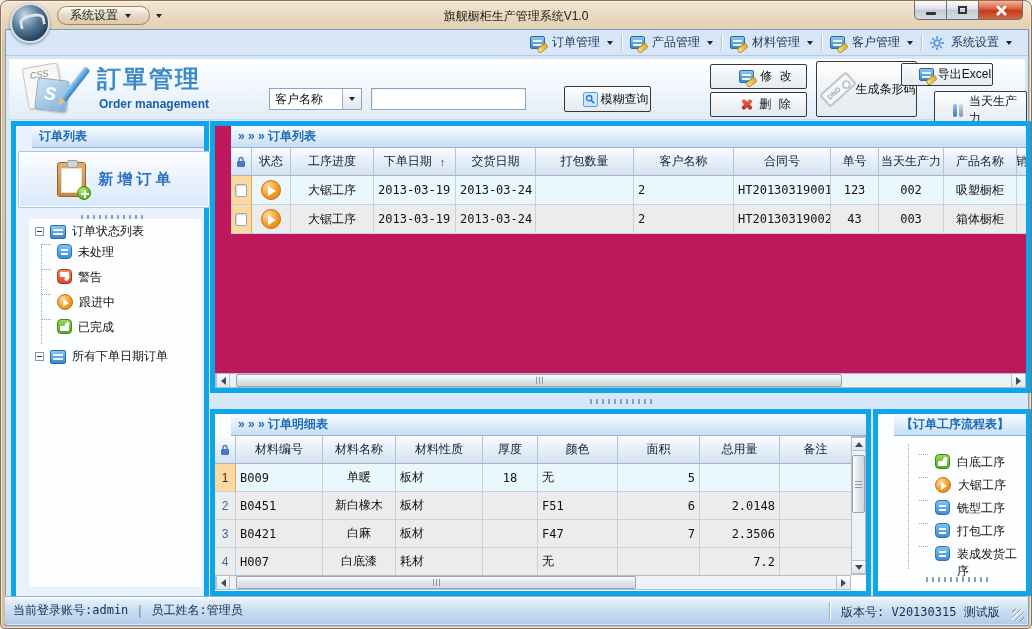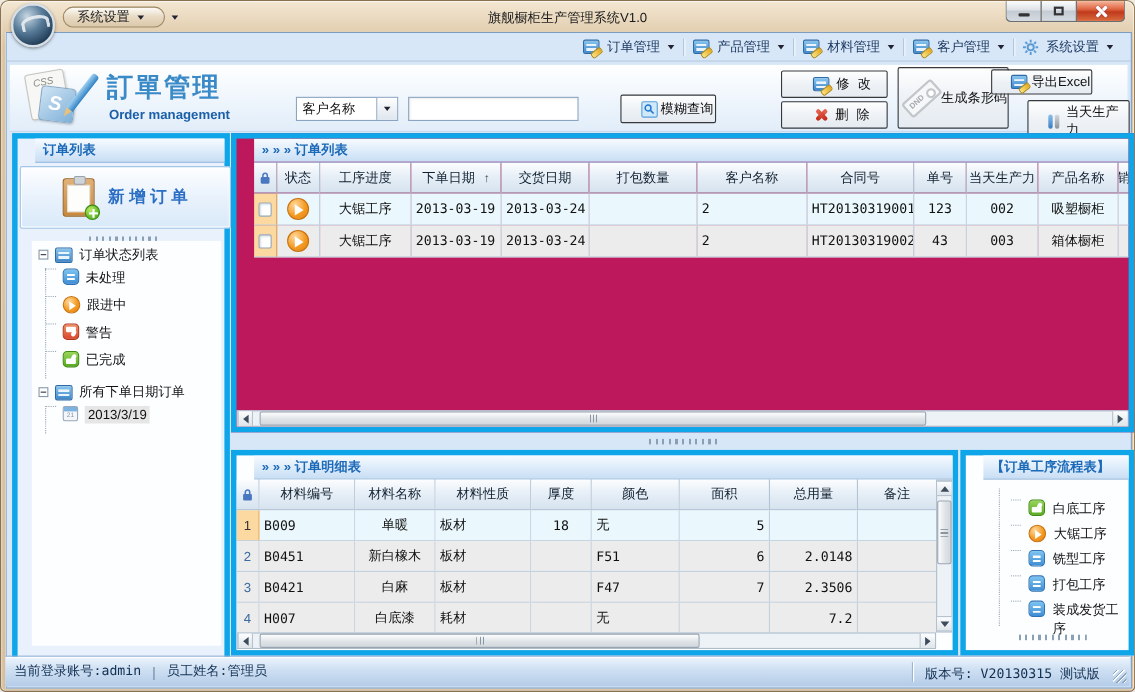--- a/index.html
+++ b/index.html
@@ -370,45 +370,38 @@
           <span>订单状态列表</span>
         </div>
         <div class="tchildren">
           <div class="tleaf">
             <span class="twig"></span>
             <span class="ic ic-pause"></span>
             <span>未处理</span>
           </div>
           <div class="tleaf">
             <span class="twig"></span>
+            <span class="ic ic-warn"></span>
+            <span>警告</span>
+          </div>
+          <div class="tleaf">
+            <span class="twig"></span>
             <span class="ic-arrowc"></span>
             <span>跟进中</span>
-          </div>
-          <div class="tleaf">
-            <span class="twig"></span>
-            <span class="ic ic-warn"></span>
-            <span>警告</span>
           </div>
           <div class="tleaf">
             <span class="twig"></span>
             <span class="ic ic-done"></span>
             <span>已完成</span>
           </div>
         </div>
         <div class="tnode">
           <span class="expander"></span>
           <span class="ic-table" style="width:16px;height:14px;"></span>
           <span>所有下单日期订单</span>
-        </div>
-        <div class="tchildren">
-          <div class="tleaf">
-            <span class="twig"></span>
-            <span class="ic-cal">21</span>
-            <span class="sel">2013/3/19</span>
-          </div>
         </div>
       </div>
       <div class="dots sb-bottom-dots"></div>
     </div>
 
     <div class="panel ordpanel">
       <div class="phead">» » » 订单列表</div>
       <div class="grid-row thead">
         <div class="cell th m0">
           <svg width="10" height="12" viewBox="0 0 10 12" style="margin:0 auto">

